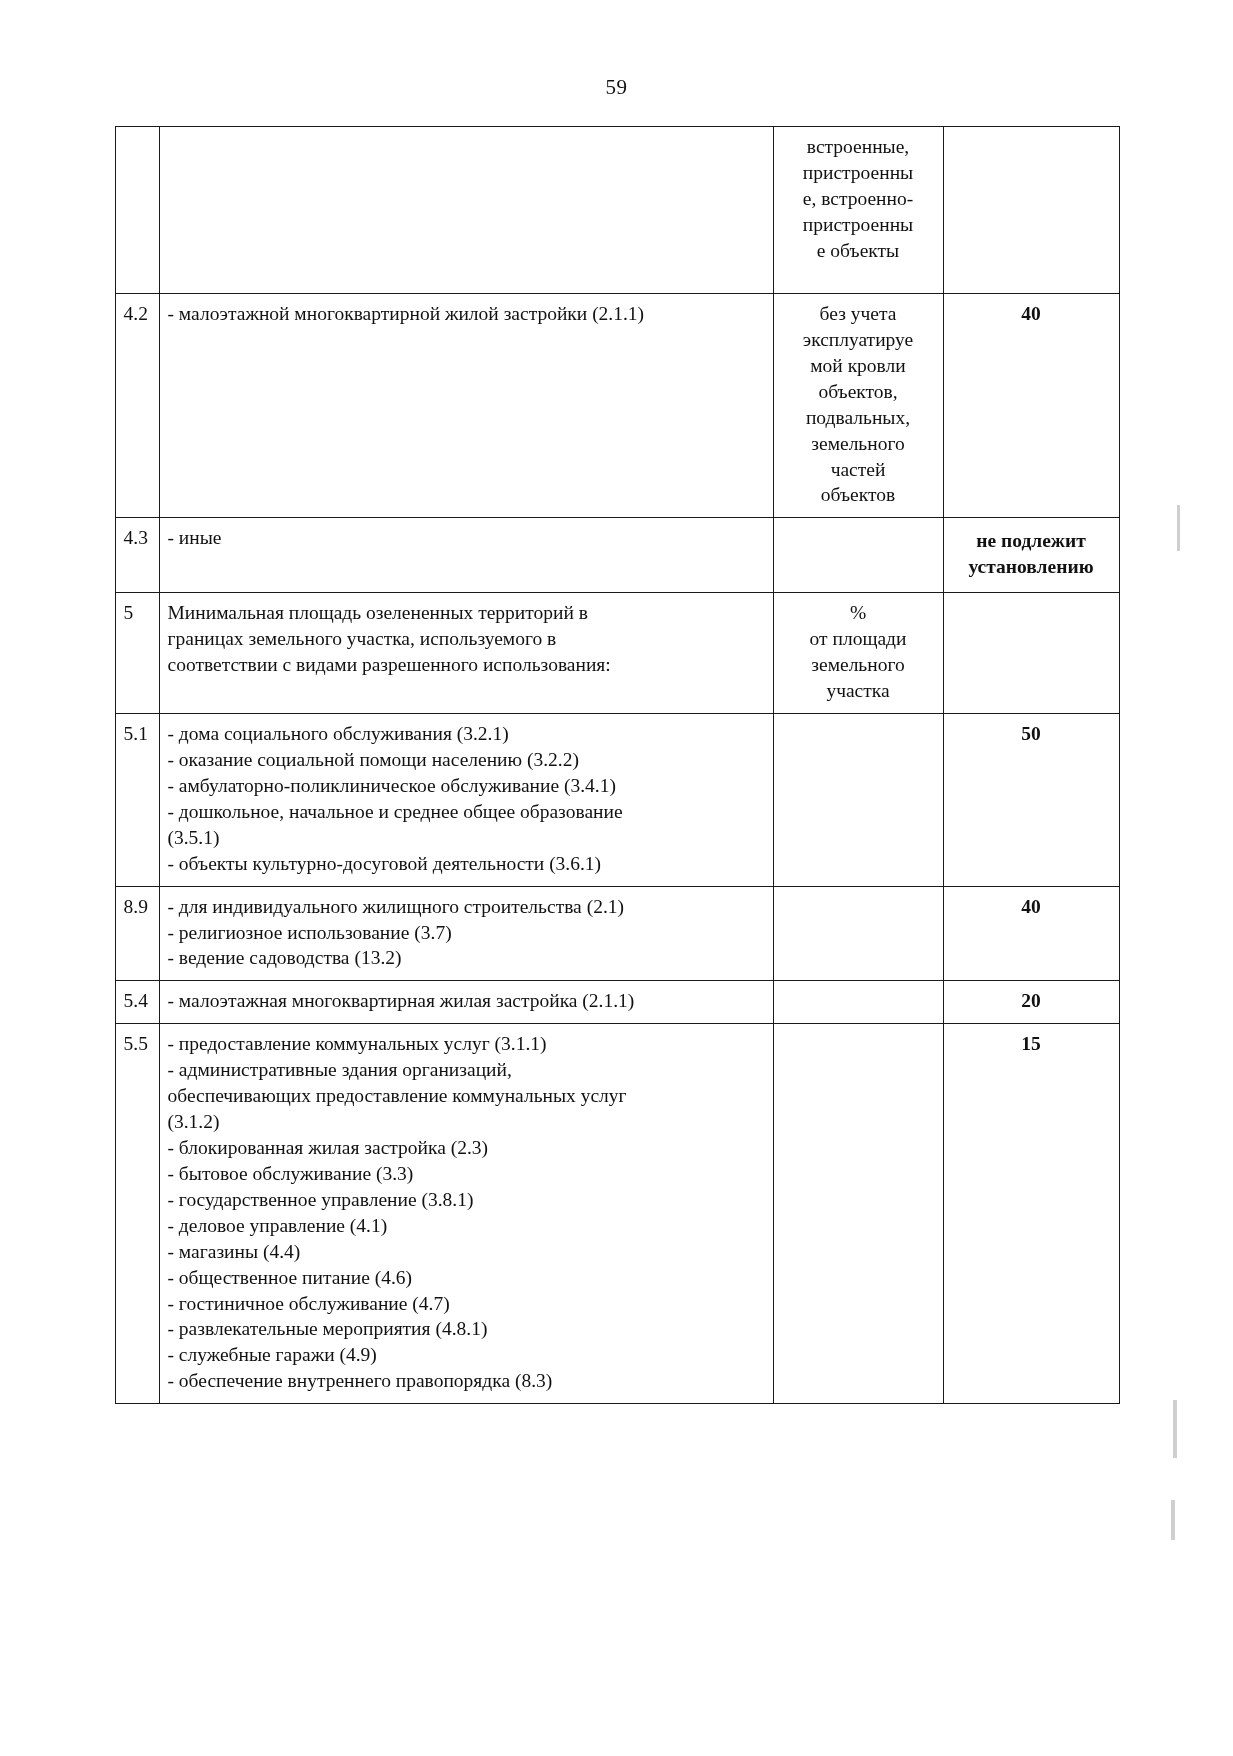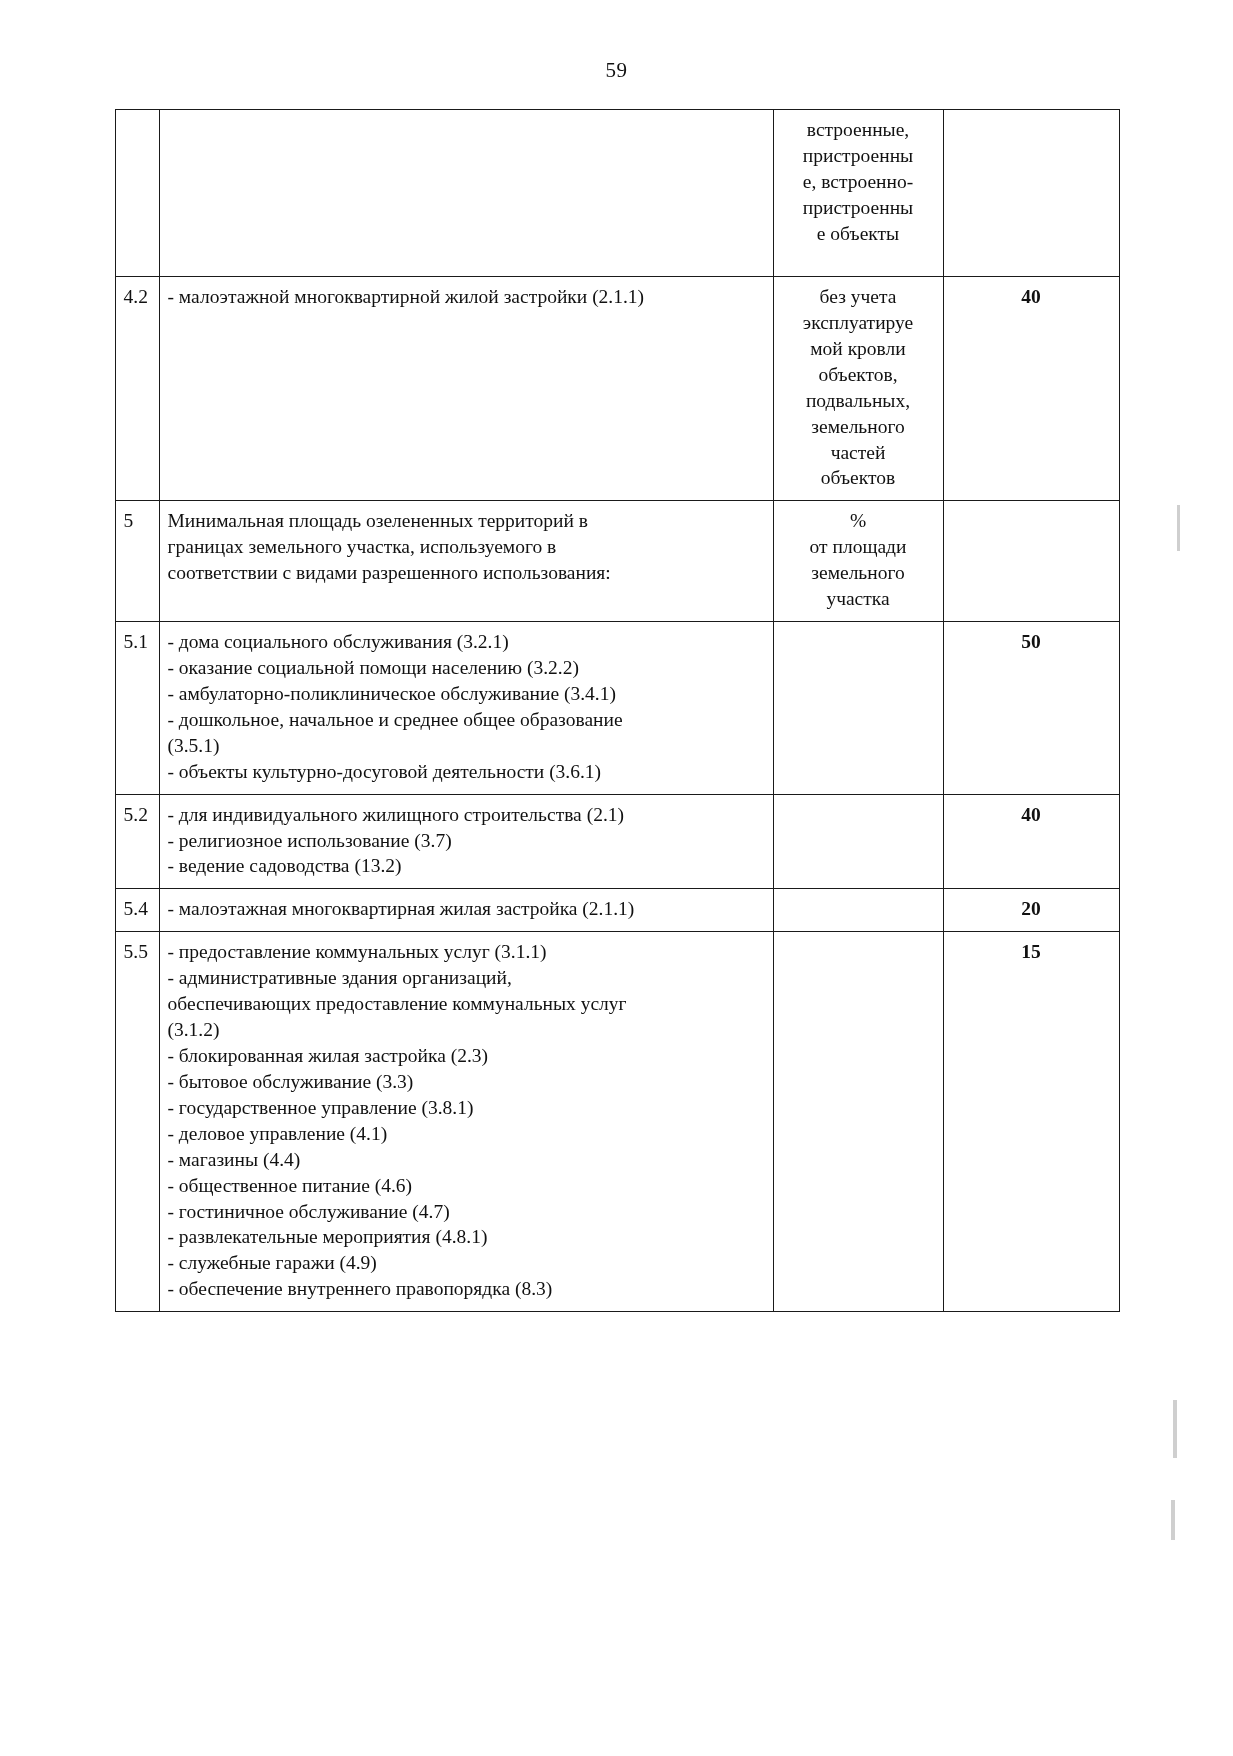--- a/index.html
+++ b/index.html
@@ -12,21 +12,21 @@
     height: 1756px;
     font-family: "Liberation Serif", serif;
     color: #111111;
     position: relative;
   }
   .page {
     position: relative;
     width: 1233px;
     height: 1756px;
     box-sizing: border-box;
-    padding: 0;
+    padding: 17px;
   }
   .page-number {
     text-align: center;
     font-size: 21px;
     padding-top: 58px;
     letter-spacing: 0.5px;
   }
   .table-wrap {
     margin: 26px auto 12px auto;
     width: 1004px;
@@ -116,20 +116,29 @@
             <span class="line">мой кровли</span>
             <span class="line">объектов,</span>
             <span class="line">подвальных,</span>
             <span class="line">земельного</span>
             <span class="line">частей</span>
             <span class="line">объектов</span>
           </td>
           <td class="val">40</td>
         </tr>
 
+        <tr>
+          <td class="num">4.3</td>
+          <td class="desc" style="height:58px;">- иные</td>
+          <td class="unit"></td>
+          <td class="val" style="vertical-align:middle;">
+            <span class="line">не подлежит</span>
+            <span class="line">установлению</span>
+          </td>
+        </tr>
 
         <tr>
           <td class="num">5</td>
           <td class="desc">
             <span class="line">Минимальная площадь озелененных территорий в</span>
             <span class="line">границах земельного участка, используемого в</span>
             <span class="line">соответствии с видами разрешенного использования:</span>
           </td>
           <td class="unit">
             <span class="line">%</span>
@@ -148,21 +157,21 @@
             <span class="line">- амбулаторно-поликлиническое обслуживание (3.4.1)</span>
             <span class="line">- дошкольное, начальное и среднее общее образование</span>
             <span class="line">(3.5.1)</span>
             <span class="line">- объекты культурно-досуговой деятельности (3.6.1)</span>
           </td>
           <td class="unit"></td>
           <td class="val">50</td>
         </tr>
 
         <tr>
-          <td class="num">5.2</td>
+          <td class="num">8.9</td>
           <td class="desc">
             <span class="line">- для индивидуального жилищного строительства (2.1)</span>
             <span class="line">- религиозное использование (3.7)</span>
             <span class="line">- ведение садоводства (13.2)</span>
           </td>
           <td class="unit"></td>
           <td class="val">40</td>
         </tr>
 
 

